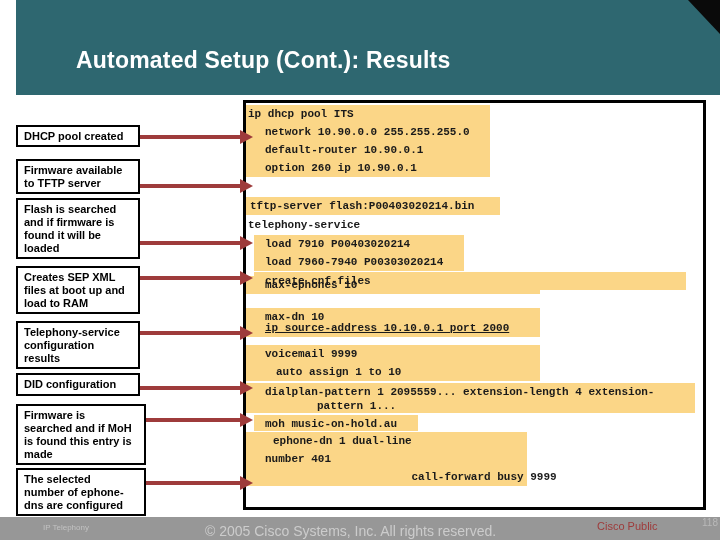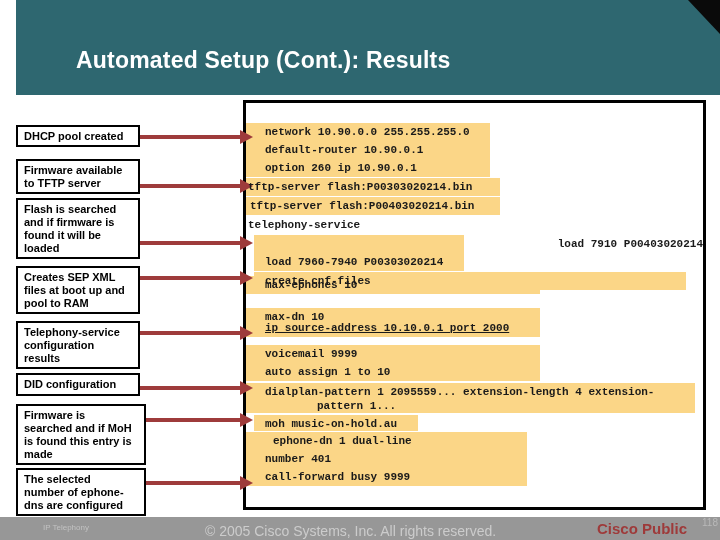--- a/index.html
+++ b/index.html
@@ -59,59 +59,59 @@
     position:absolute;left:0;top:517px;width:720px;height:23px;
     background:#979797;
   }
   .footer-product{
     position:absolute;left:43px;top:6px;font-size:8px;color:#c2c2c2;
   }
   .footer-copyright{
     position:absolute;left:205px;top:6px;font-size:14px;color:#cccccc;
   }
   .footer-class{
-    position:absolute;left:597px;top:3px;font-size:15px;font-weight:bold;color:#9e3a3a;
+    position:absolute;left:597px;top:3px;font-size:11px;font-weight:normal;color:#9e3a3a;
   }
   .footer-page{
     position:absolute;left:686px;top:0;font-size:10px;color:#b9b9b9;margin-left:16px;
   }
 </style>
 </head>
 <body>
 
 <div class="header">
   <div class="title">Automated Setup (Cont.): Results</div>
 </div>
 <div class="corner-tri"></div>
 
 <div class="code-box" id="code-box">
+    <div class="code-line" style="top: 2px; height: 18px;">
+      <div class="hl" style="left: 0px; width: 244px;"></div>
+      <span class="txt" style="padding-left: 2px;">ip dhcp pool ITS</span>
+    </div>
     <div class="code-line" style="top: 20px; height: 18px;">
       <div class="hl" style="left: 0px; width: 244px;"></div>
       <span class="txt" style="padding-left: 19px;">network 10.90.0.0 255.255.255.0</span>
     </div>
     <div class="code-line" style="top: 38px; height: 18px;">
       <div class="hl" style="left: 0px; width: 244px;"></div>
       <span class="txt" style="padding-left: 19px;">default-router 10.90.0.1</span>
     </div>
     <div class="code-line" style="top: 56px; height: 18px;">
       <div class="hl" style="left: 0px; width: 244px;"></div>
       <span class="txt" style="padding-left: 19px;">option 260 ip 10.90.0.1</span>
-    </div>
-    <div class="code-line" style="top: 75px; height: 18px;">
-      <div class="hl" style="left: 0px; width: 254px;"></div>
-      <span class="txt" style="padding-left: 2px;">tftp-server flash:P00303020214.bin</span>
     </div>
     <div class="code-line" style="top: 94px; height: 18px;">
       <div class="hl" style="left: 0px; width: 254px;"></div>
       <span class="txt" style="padding-left: 4px;">tftp-server flash:P00403020214.bin</span>
     </div>
     <div class="code-line" style="top: 113px; height: 18px;">
       <span class="txt" style="padding-left: 2px;">telephony-service</span>
     </div>
-    <div class="code-line" style="top: 132px; height: 18px; text-align: right;">
+    <div class="code-line" style="top: 132px; height: 18px;">
       <div class="hl" style="left: 8px; width: 210px;"></div>
       <span class="txt" style="padding-left: 19px;">load 7910 P00403020214</span>
     </div>
     <div class="code-line" style="top: 150px; height: 18px;">
       <div class="hl" style="left: 8px; width: 210px;"></div>
       <span class="txt" style="padding-left: 19px;">load 7960-7940 P00303020214</span>
     </div>
     <div class="code-line" style="top: 169px; height: 18px;">
       <div class="hl" style="left: 8px; width: 432px;"></div>
       <span class="txt" style="padding-left: 19px;">create cnf-files</span>
@@ -127,21 +127,21 @@
     <div class="code-line" style="top: 216px; height: 18px; text-decoration: underline;">
       <div class="hl" style="left: 0px; width: 294px;"></div>
       <span class="txt" style="padding-left: 19px;">ip source-address 10.10.0.1 port 2000</span>
     </div>
     <div class="code-line" style="top: 242px; height: 18px;">
       <div class="hl" style="left: 0px; width: 294px;"></div>
       <span class="txt" style="padding-left: 19px;">voicemail 9999</span>
     </div>
     <div class="code-line" style="top: 260px; height: 18px;">
       <div class="hl" style="left: 0px; width: 294px;"></div>
-      <span class="txt" style="padding-left: 19px;">auto assign 1 to 10</span>
+      <span class="txt" style="padding-left: 30px;">auto assign 1 to 10</span>
     </div>
     <div class="code-line" style="top: 280px; height: 14px;">
       <div class="hl" style="left: 0px; width: 449px;"></div>
       <span class="txt" style="padding-left: 19px;">dialplan-pattern 1 2095559... extension-length 4 extension-</span>
     </div>
     <div class="code-line" style="top: 294px; height: 16px;">
       <div class="hl" style="left: 0px; width: 449px;"></div>
       <span class="txt" style="padding-left: 71px;">pattern 1...</span>
     </div>
     <div class="code-line" style="top: 312px; height: 16px;">
@@ -151,35 +151,35 @@
     <div class="code-line" style="top: 329px; height: 18px; padding-left: 25px;">
       <div class="hl" style="left: 0px; width: 281px;"></div>
       <span class="txt" style="padding-left: 2px;">ephone-dn 1 dual-line</span>
     </div>
     <div class="code-line" style="top: 347px; height: 18px;">
       <div class="hl" style="left: 0px; width: 281px;"></div>
       <span class="txt" style="padding-left: 19px;">number 401</span>
     </div>
     <div class="code-line" style="top: 365px; height: 18px;">
       <div class="hl" style="left: 0px; width: 281px;"></div>
-      <span class="txt" style="padding-left: 19px;">call-forward busy 9999</span>
+      <span class="txt" style="padding-left: 19px; text-align: center;">call-forward busy 9999</span>
     </div>
   </div>
 
 <div id="labels-layer">
     <div class="callout" style="top: 125px; width: 124px; min-height: 21px;">DHCP pool created</div>
     <div class="callout" style="top: 159px; width: 124px; min-height: 35px;">Firmware available
 to TFTP server</div>
     <div class="callout" style="top: 198px; width: 124px; min-height: 60px;">Flash is searched
 and if firmware is
 found it will be
 loaded</div>
     <div class="callout" style="top: 266px; width: 124px; min-height: 45px;">Creates SEP XML
 files at boot up and
-pool to RAM</div>
+load to RAM</div>
     <div class="callout" style="top: 321px; width: 124px; min-height: 47px;">Telephony-service
 configuration
 results</div>
     <div class="callout" style="top: 373px; width: 124px; min-height: 23px;">DID configuration</div>
     <div class="callout" style="top: 404px; width: 130px; min-height: 58px;">Firmware is
 searched and if MoH
 is found this entry is
 made</div>
     <div class="callout" style="top: 468px; width: 130px; min-height: 46px;">The selected
 number of ephone-

